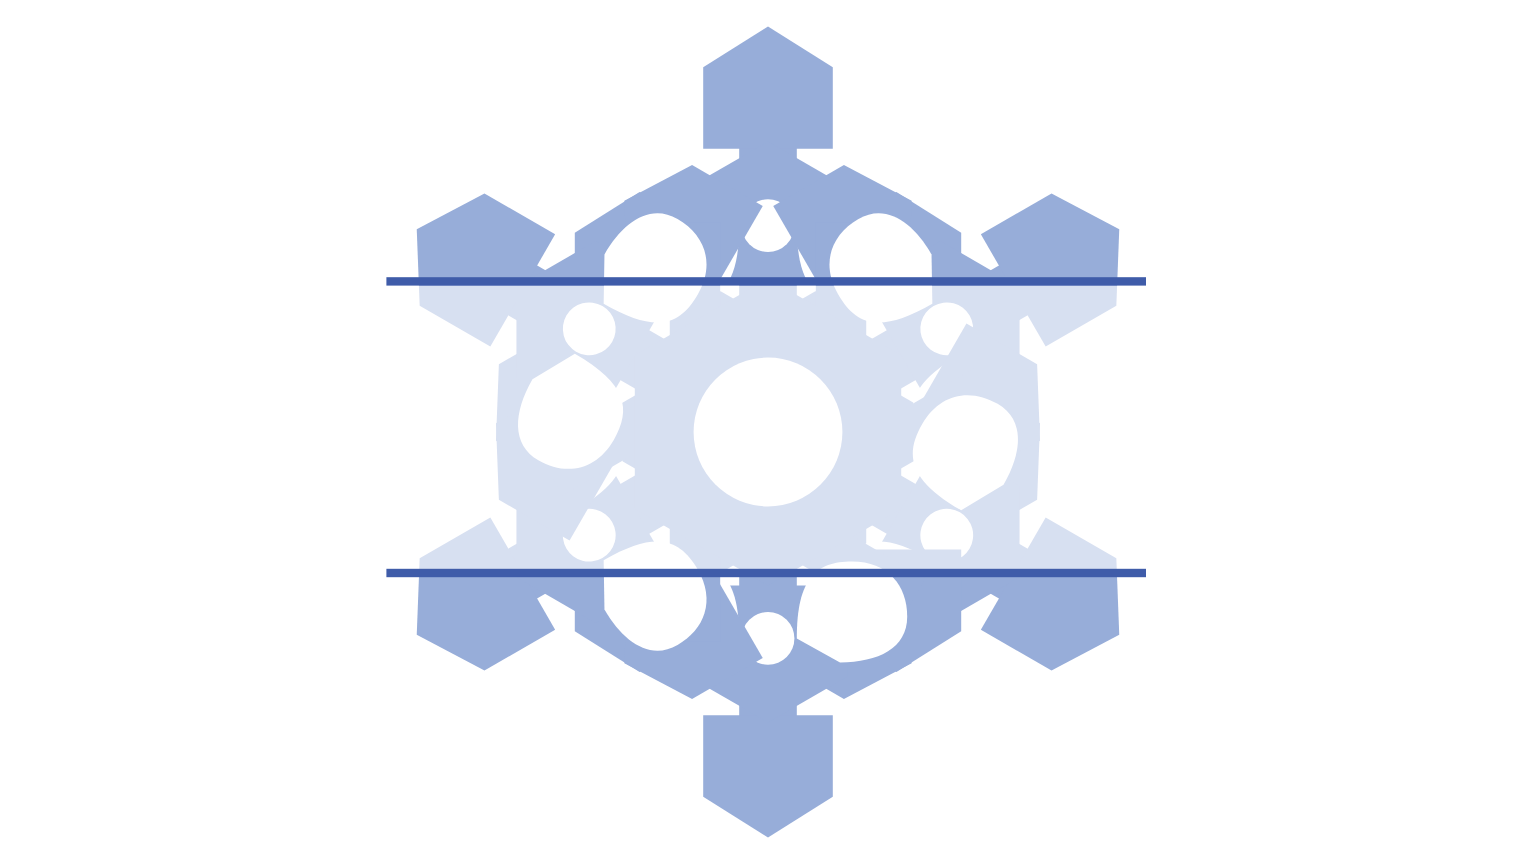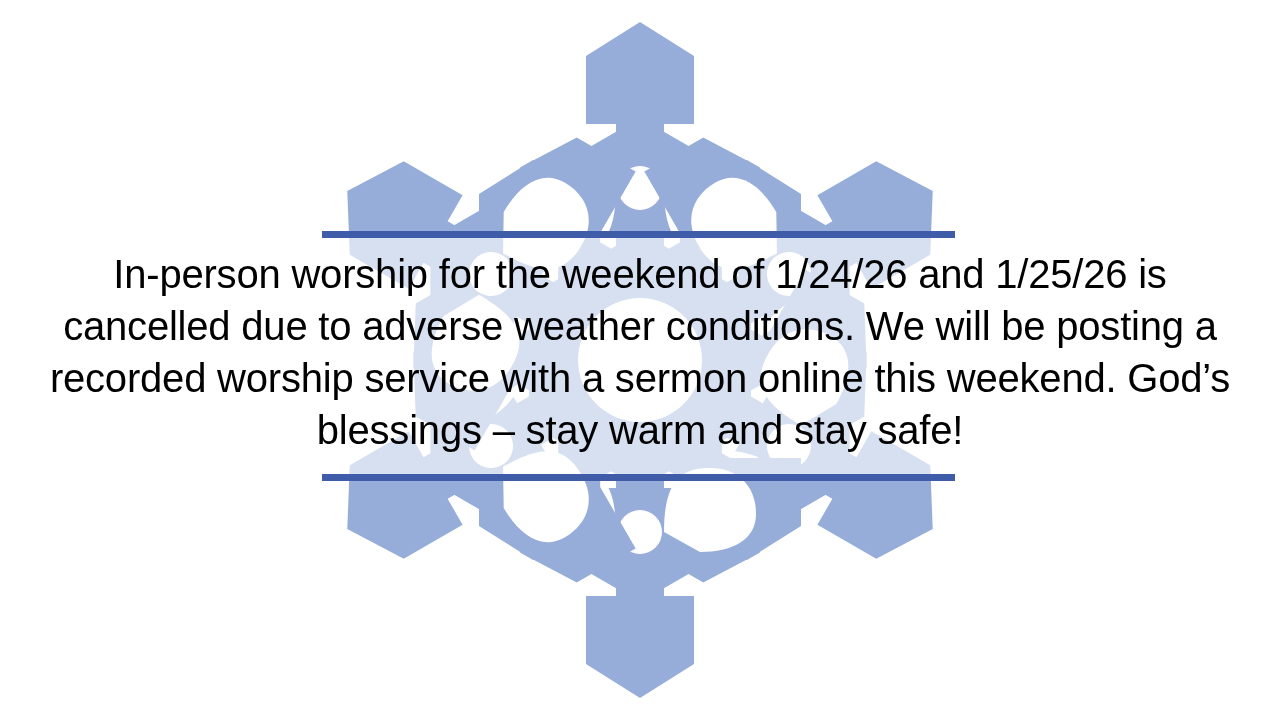--- a/index.html
+++ b/index.html
@@ -109,15 +109,14 @@
         <use href="#flake-full"></use>
       </g>
     </svg>
   </div>
 
   <div id="text-wash"></div>
 
   <div class="divider" id="divider-top"></div>
   <div class="divider" id="divider-bottom"></div>
 
-  <div id="message-block">In-person worship for the weekend of 1/24/26 and 1/25/26 is cancelled due to adverse weather conditions. We will be posting a recorded worship service with a sermon online this weekend. God’s blessings – stay warm and stay safe!</div>
 
 </div>
 
 </body></html>

